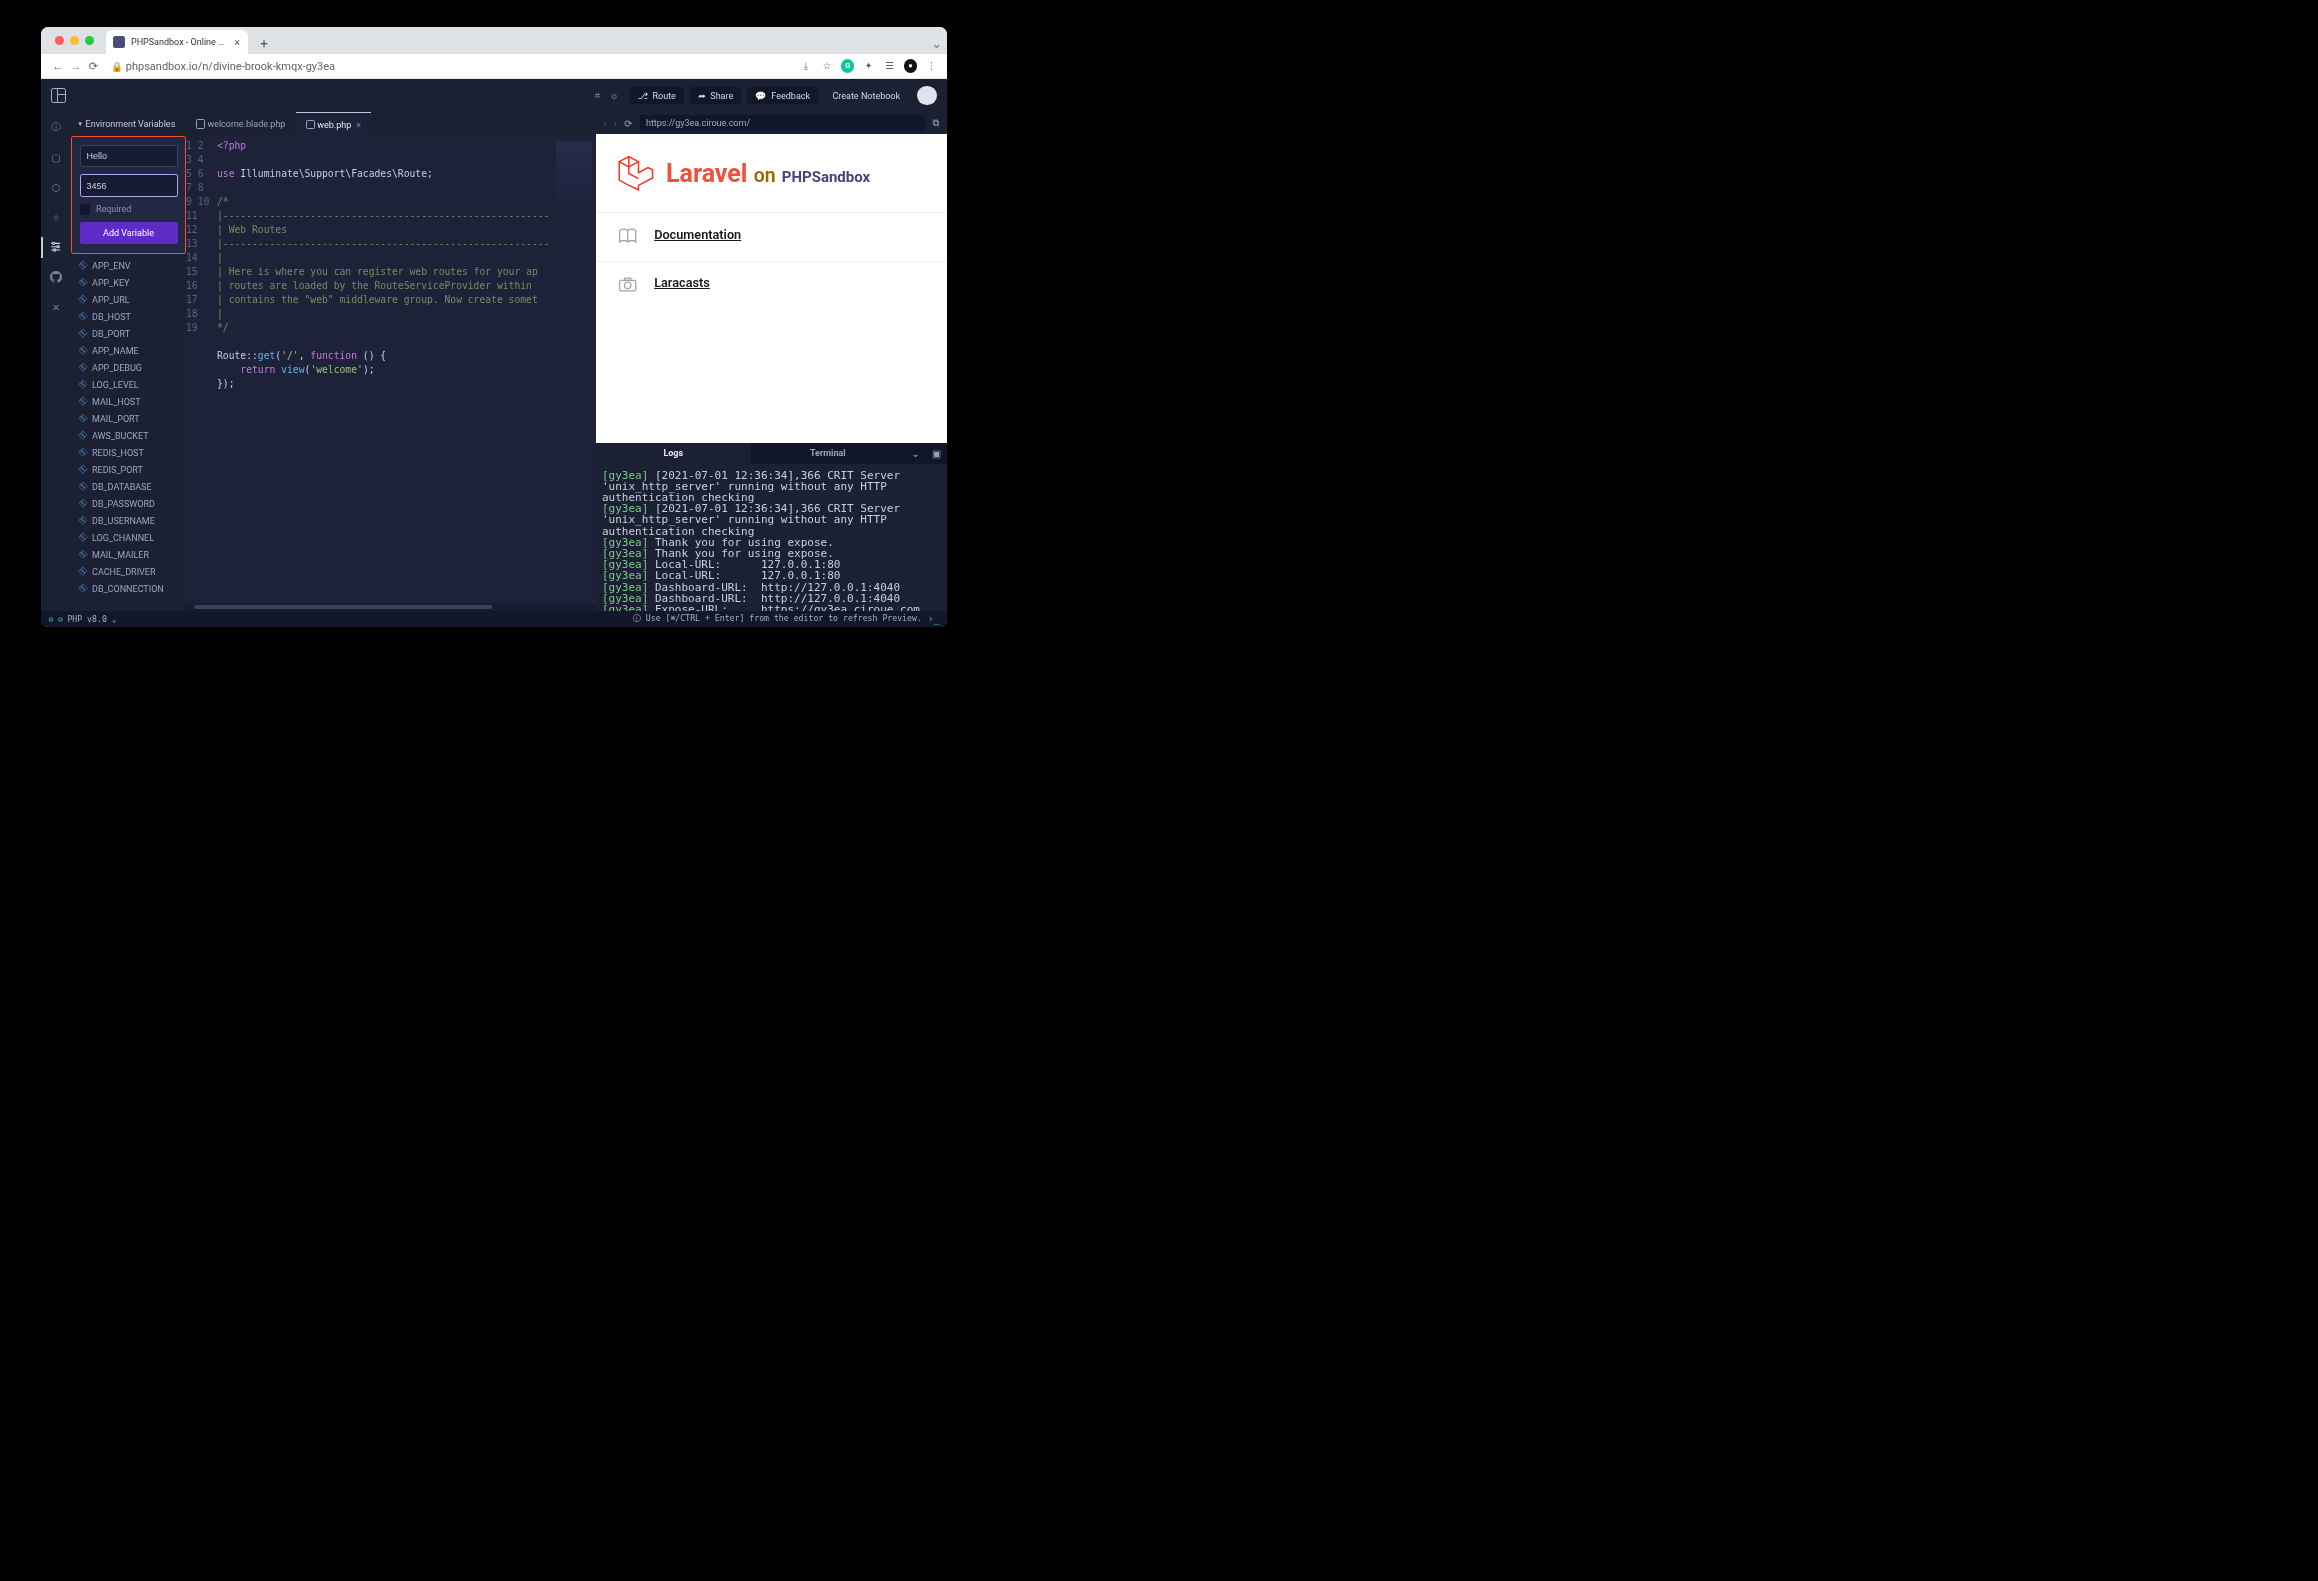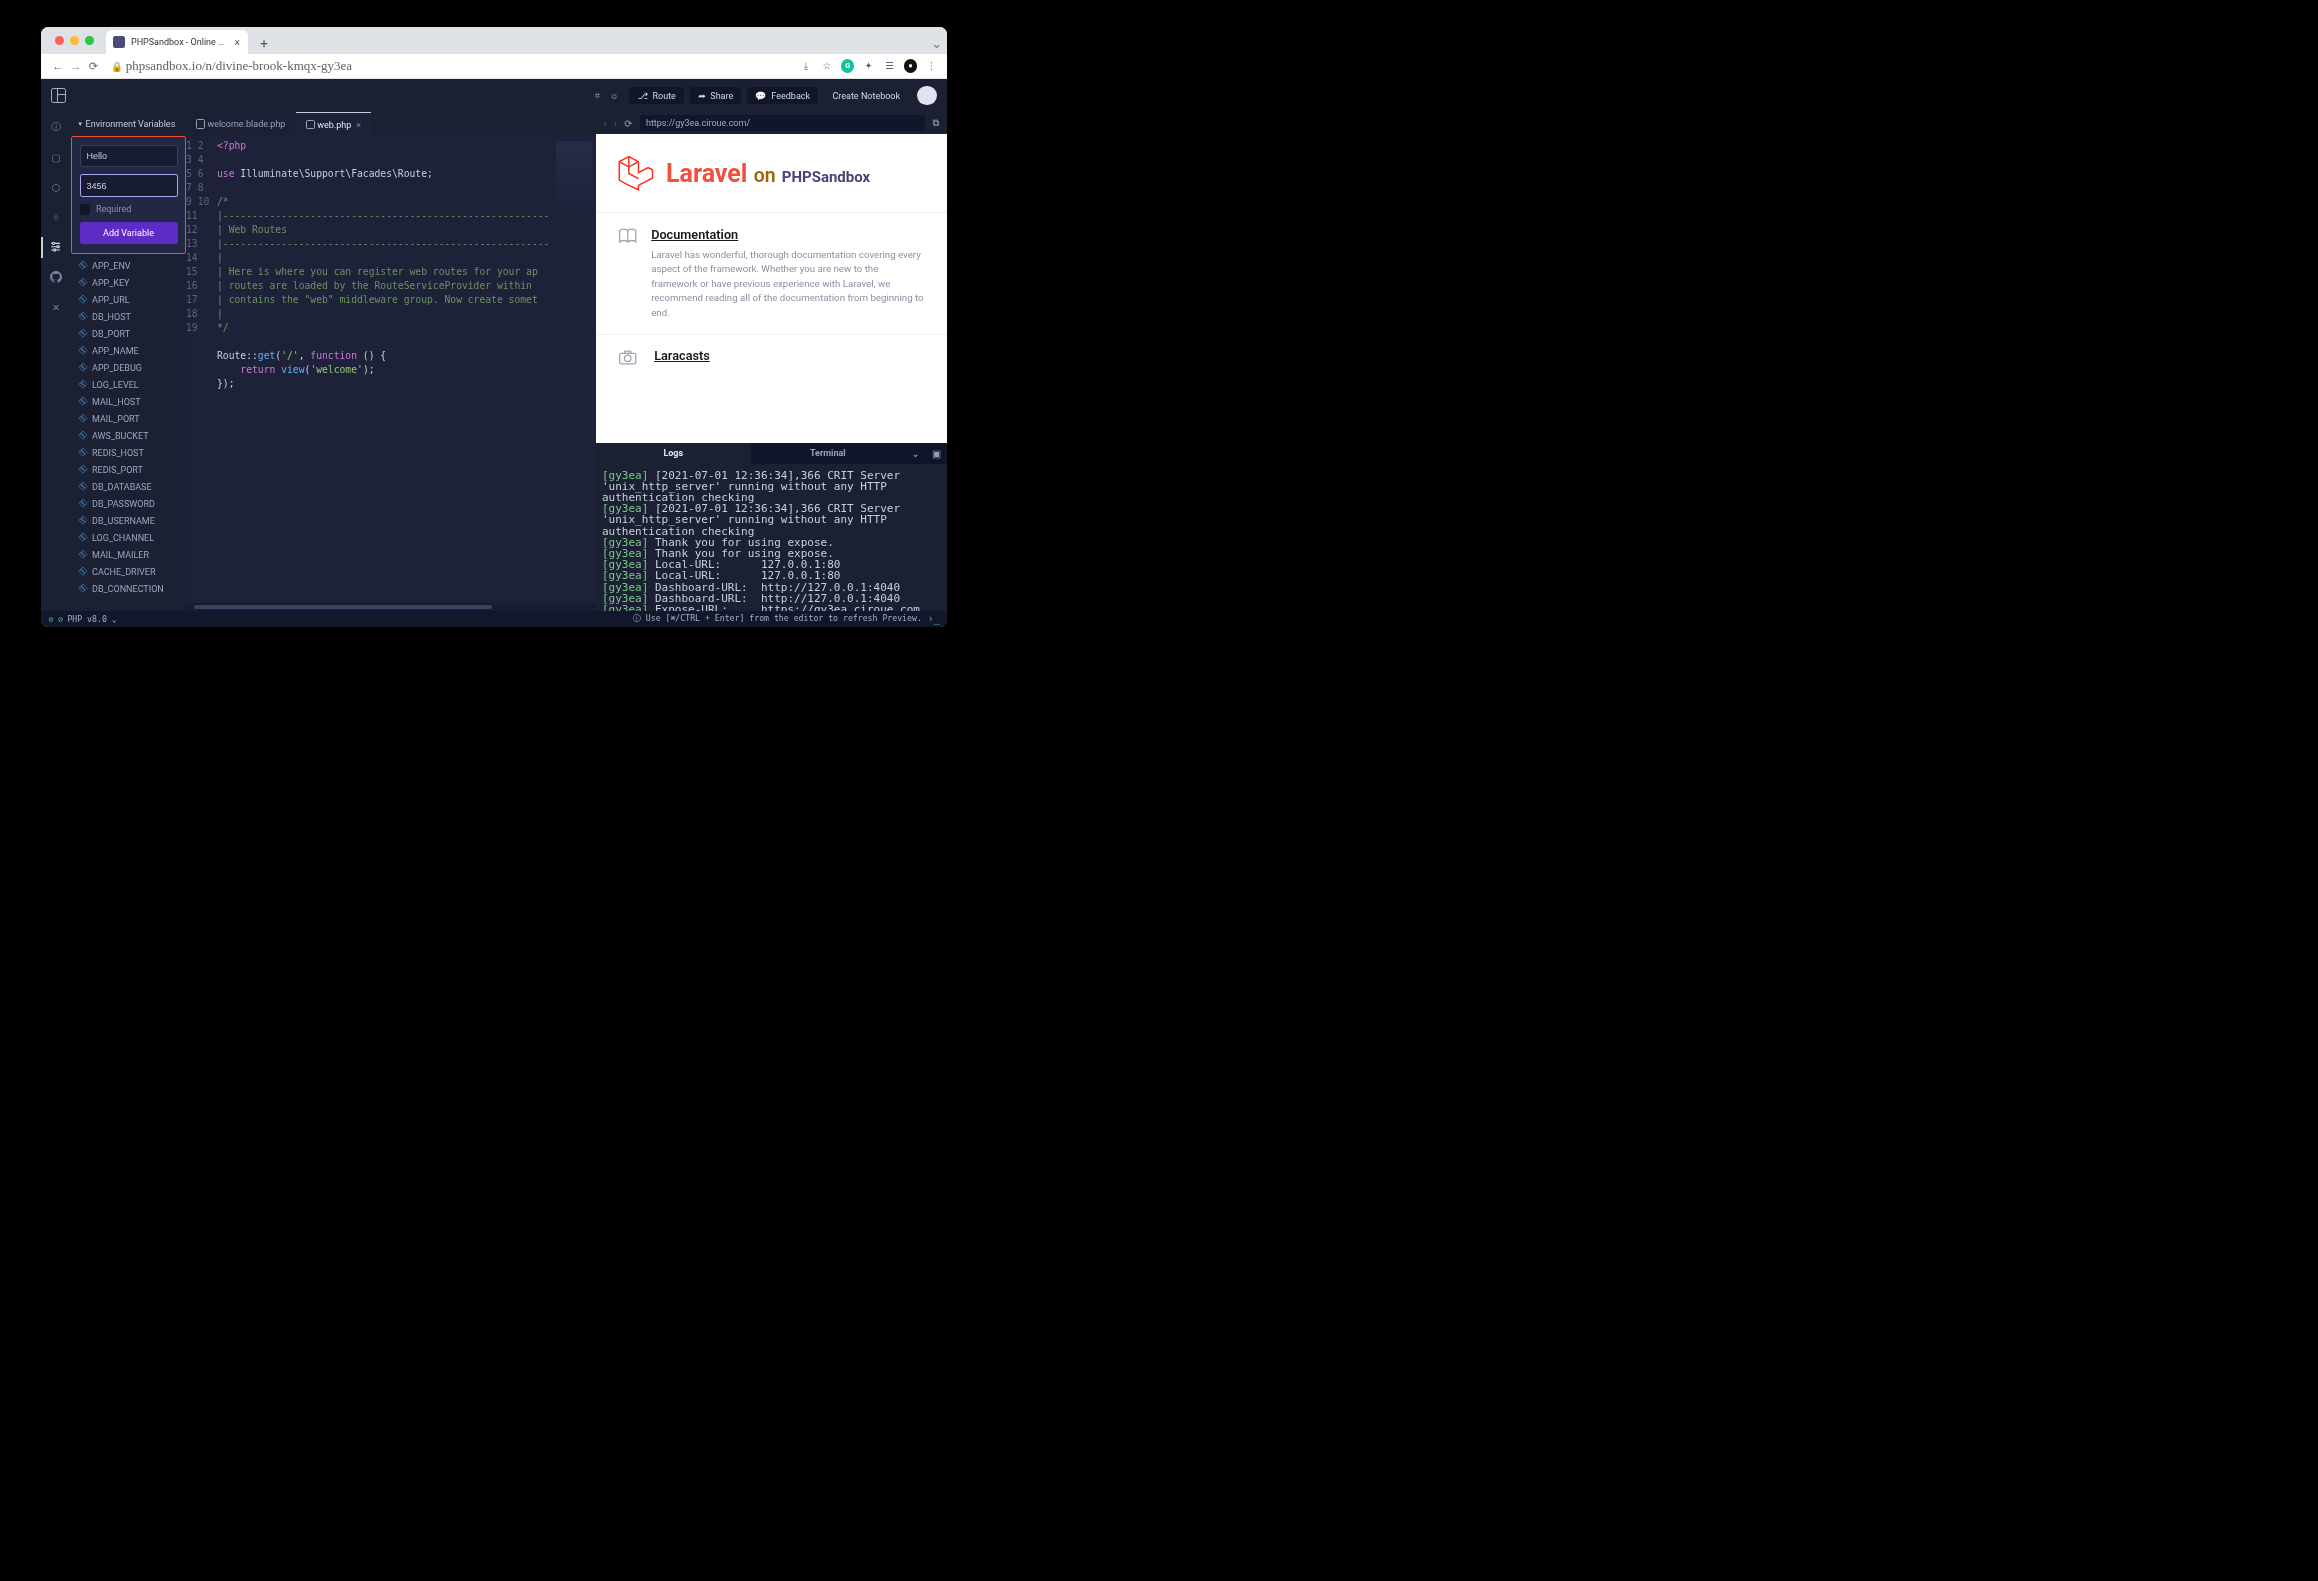--- a/index.html
+++ b/index.html
@@ -37,21 +37,21 @@
   padding:0 7.5px; margin-left:7.5px; width:142px; font-size:9px; color:#333;
 }
 .tab .fav { width:12px; height:12px; background:#4b4b7a; border-radius:2.2px; margin-right:6px; }
 .tab .title { flex:1; white-space:nowrap; overflow:hidden; text-overflow:ellipsis; }
 .tab .close{ color:#555; font-size:10.4px; margin-left:4.5px; }
 .newtab { width:21px; height:21px; display:flex; align-items:center; justify-content:center; color:#555; font-size:13.4px; margin-left:6px; }
 .urlbar-row { height:25px; background:#fff; display:flex; align-items:center; padding:0 7.5px; border-bottom:0.7px solid #e5e5e5; }
 .nav-icn { width:18px; display:flex; justify-content:center; color:#8a8a8a; font-size:11.2px; }
 .nav-icn.on { color:#5f6368; }
 .lock { margin:0 2.2px 0 9px; color:#5f6368; }
-.url { color:#5f6368; font-size:13px;font-family:Liberation Serif, serif; }
+.url { color:#5f6368; font-size:11px; }
 .url-spacer { flex:1; }
 .ext { width:16.4px; height:16.4px; display:flex; align-items:center; justify-content:center; color:#5f6368; margin-left:4.5px; }
 .circ { width:13.4px; height:13.4px; border-radius:50%; display:flex; align-items:center; justify-content:center; font-size:7.5px; font-weight:bold; }
 .app { flex:1; display:flex; flex-direction:column; background:#1b2033; }
 .app-header { height:33px; display:flex; align-items:center; padding:0 10.4px; }
 .layout-icn { width:15px; height:15px; border:1.5px solid #a8b0c6; border-radius:2.2px; position:relative; }
 .layout-icn::before{content:"";position:absolute;left:4.5px;top:0;bottom:0;width:1.5px;background:#a8b0c6;}
 .layout-icn::after{content:"";position:absolute;left:4.5px;right:0;top:4.5px;height:1.5px;background:#a8b0c6;}
 .hdr-spacer{flex:1;}
 .hdr-icn{margin:0 4.5px; color:#9aa3bf; font-size:10.4px; display:flex; align-items:center;}
@@ -375,21 +375,20 @@
           </div>
           <div class="doc-card">
             <div class="doc-icn">
               <svg width="19.4" height="16.4" viewBox="0 0 24 20" fill="none" stroke="#a0a4b0" stroke-width="1.6">
                   <path d="M2 3 C5 1 9 1 12 3 C15 1 19 1 22 3 V17 C19 15 15 15 12 17 C9 15 5 15 2 17 Z"></path>
                   <path d="M12 3 V17"></path>
                 </svg>
             </div>
             <div class="doc-body">
               <h3>Documentation</h3>
-              <p>Laravel has wonderful, thorough documentation covering every aspect of the framework. Whether you are new to the framework or have previous experience with Laravel, we recommend reading all of the documentation from beginning to end.</p>
             </div>
           </div>
           <div class="doc-card" style="padding-bottom:0">
             <div class="doc-icn">
               <svg width="19.4" height="15" viewBox="0 0 24 18" fill="none" stroke="#a0a4b0" stroke-width="1.6">
                   <rect x="2" y="4" width="20" height="13" rx="2"></rect>
                   <circle cx="12" cy="10" r="4"></circle>
                   <rect x="8" y="1" width="8" height="3" rx="1"></rect>
                 </svg>
             </div>

